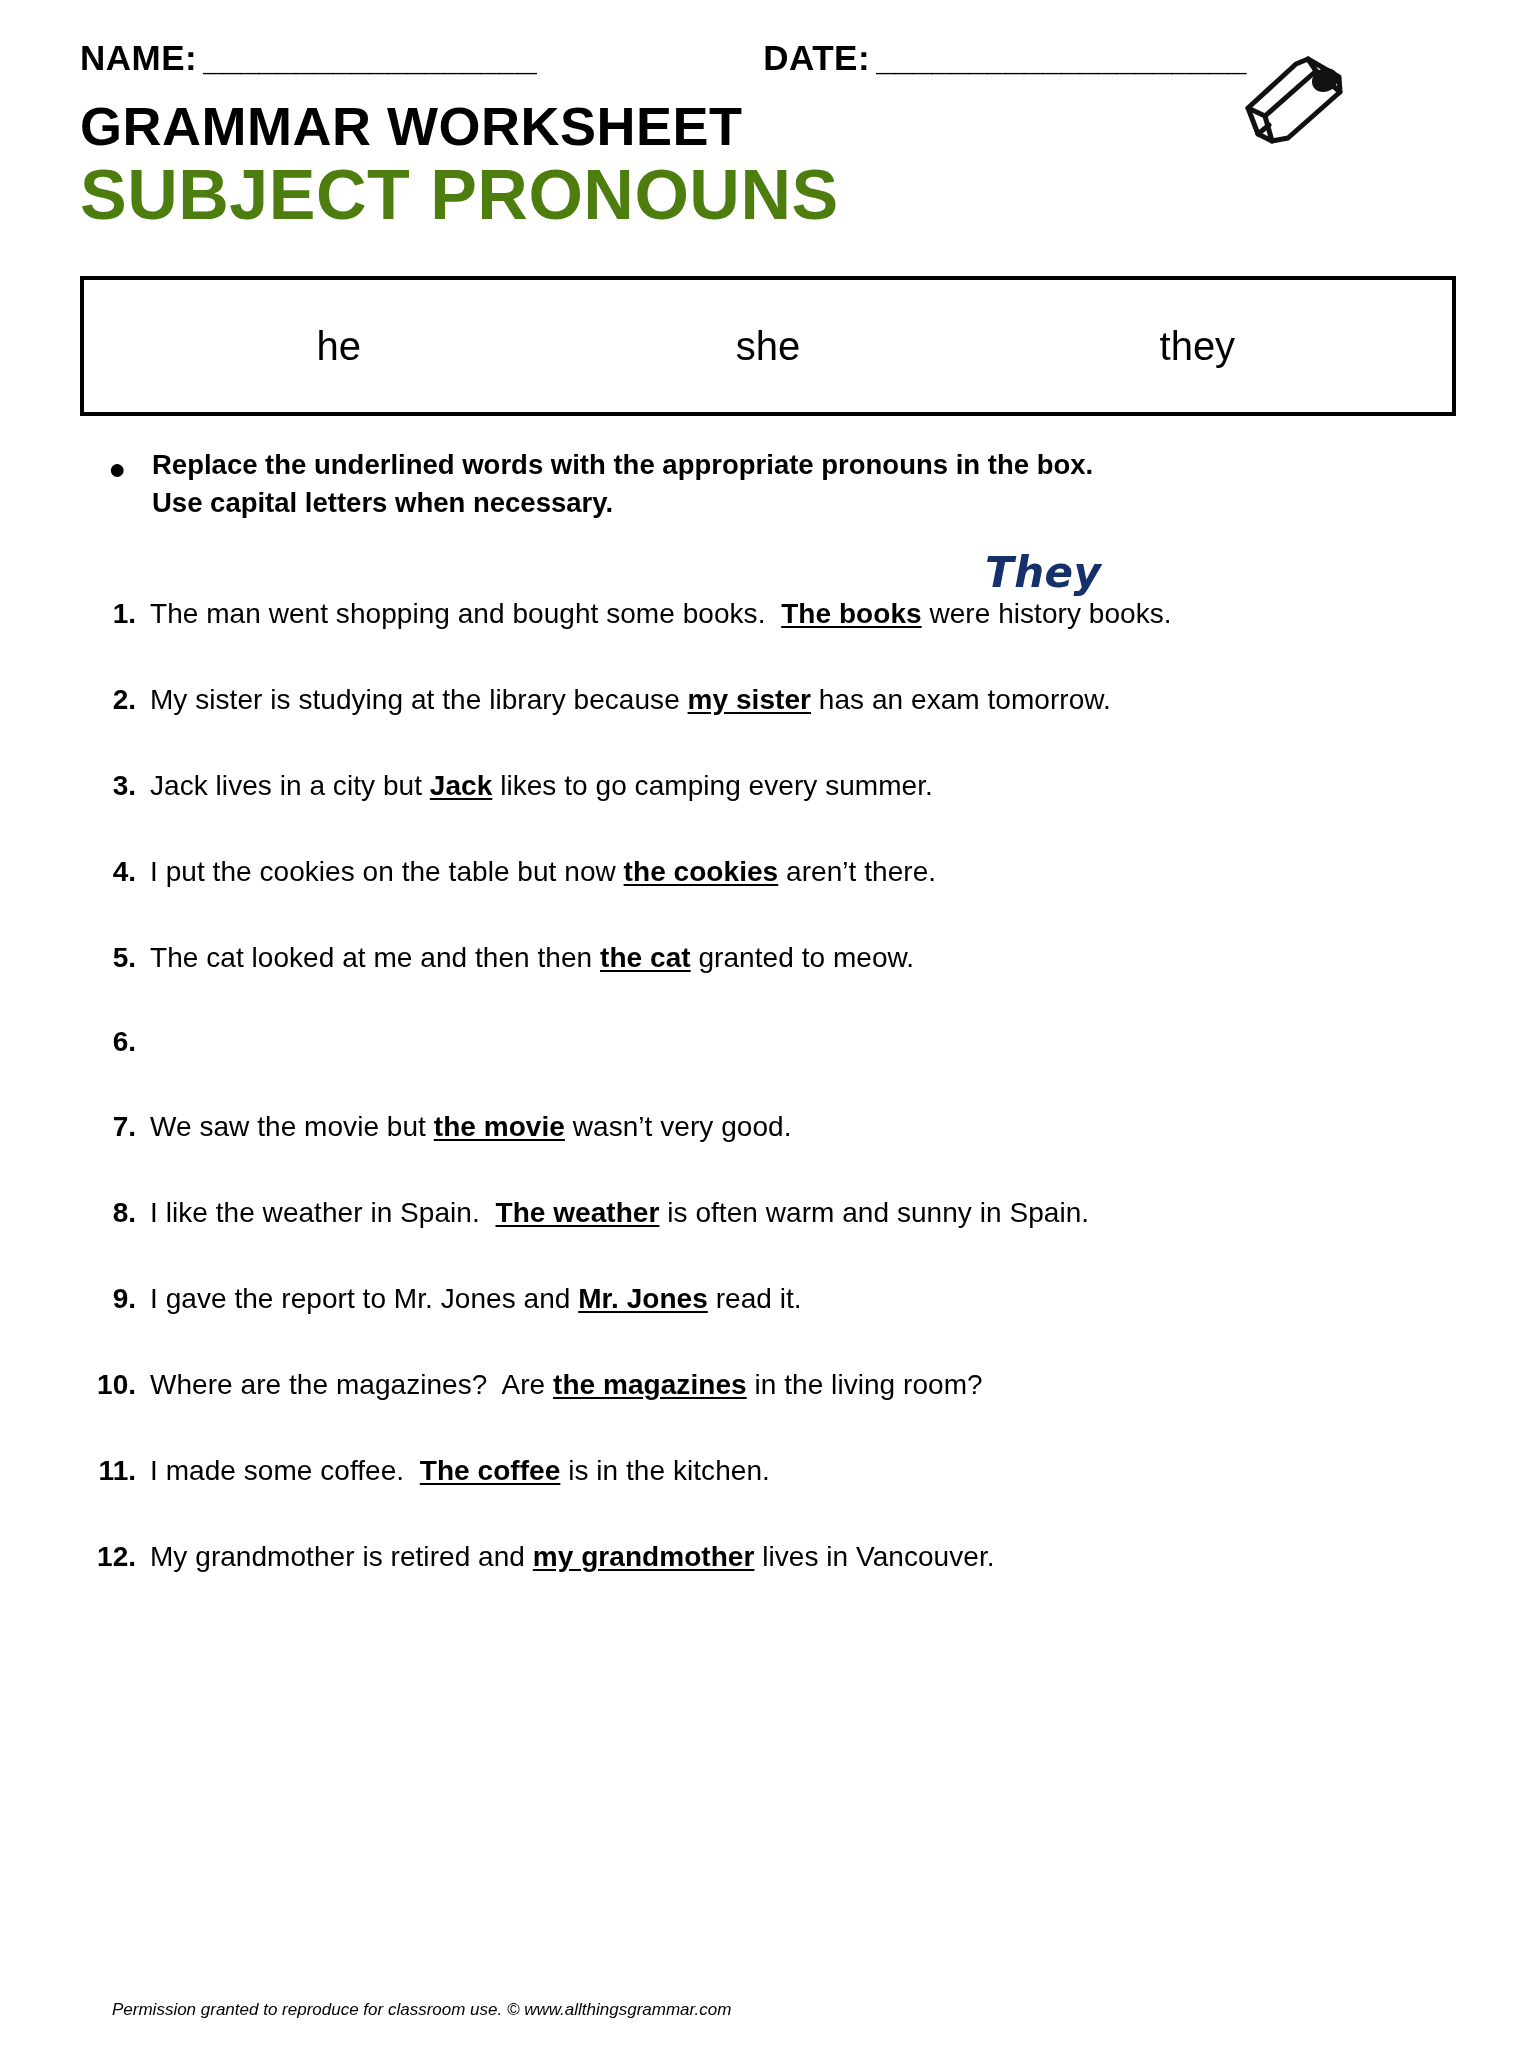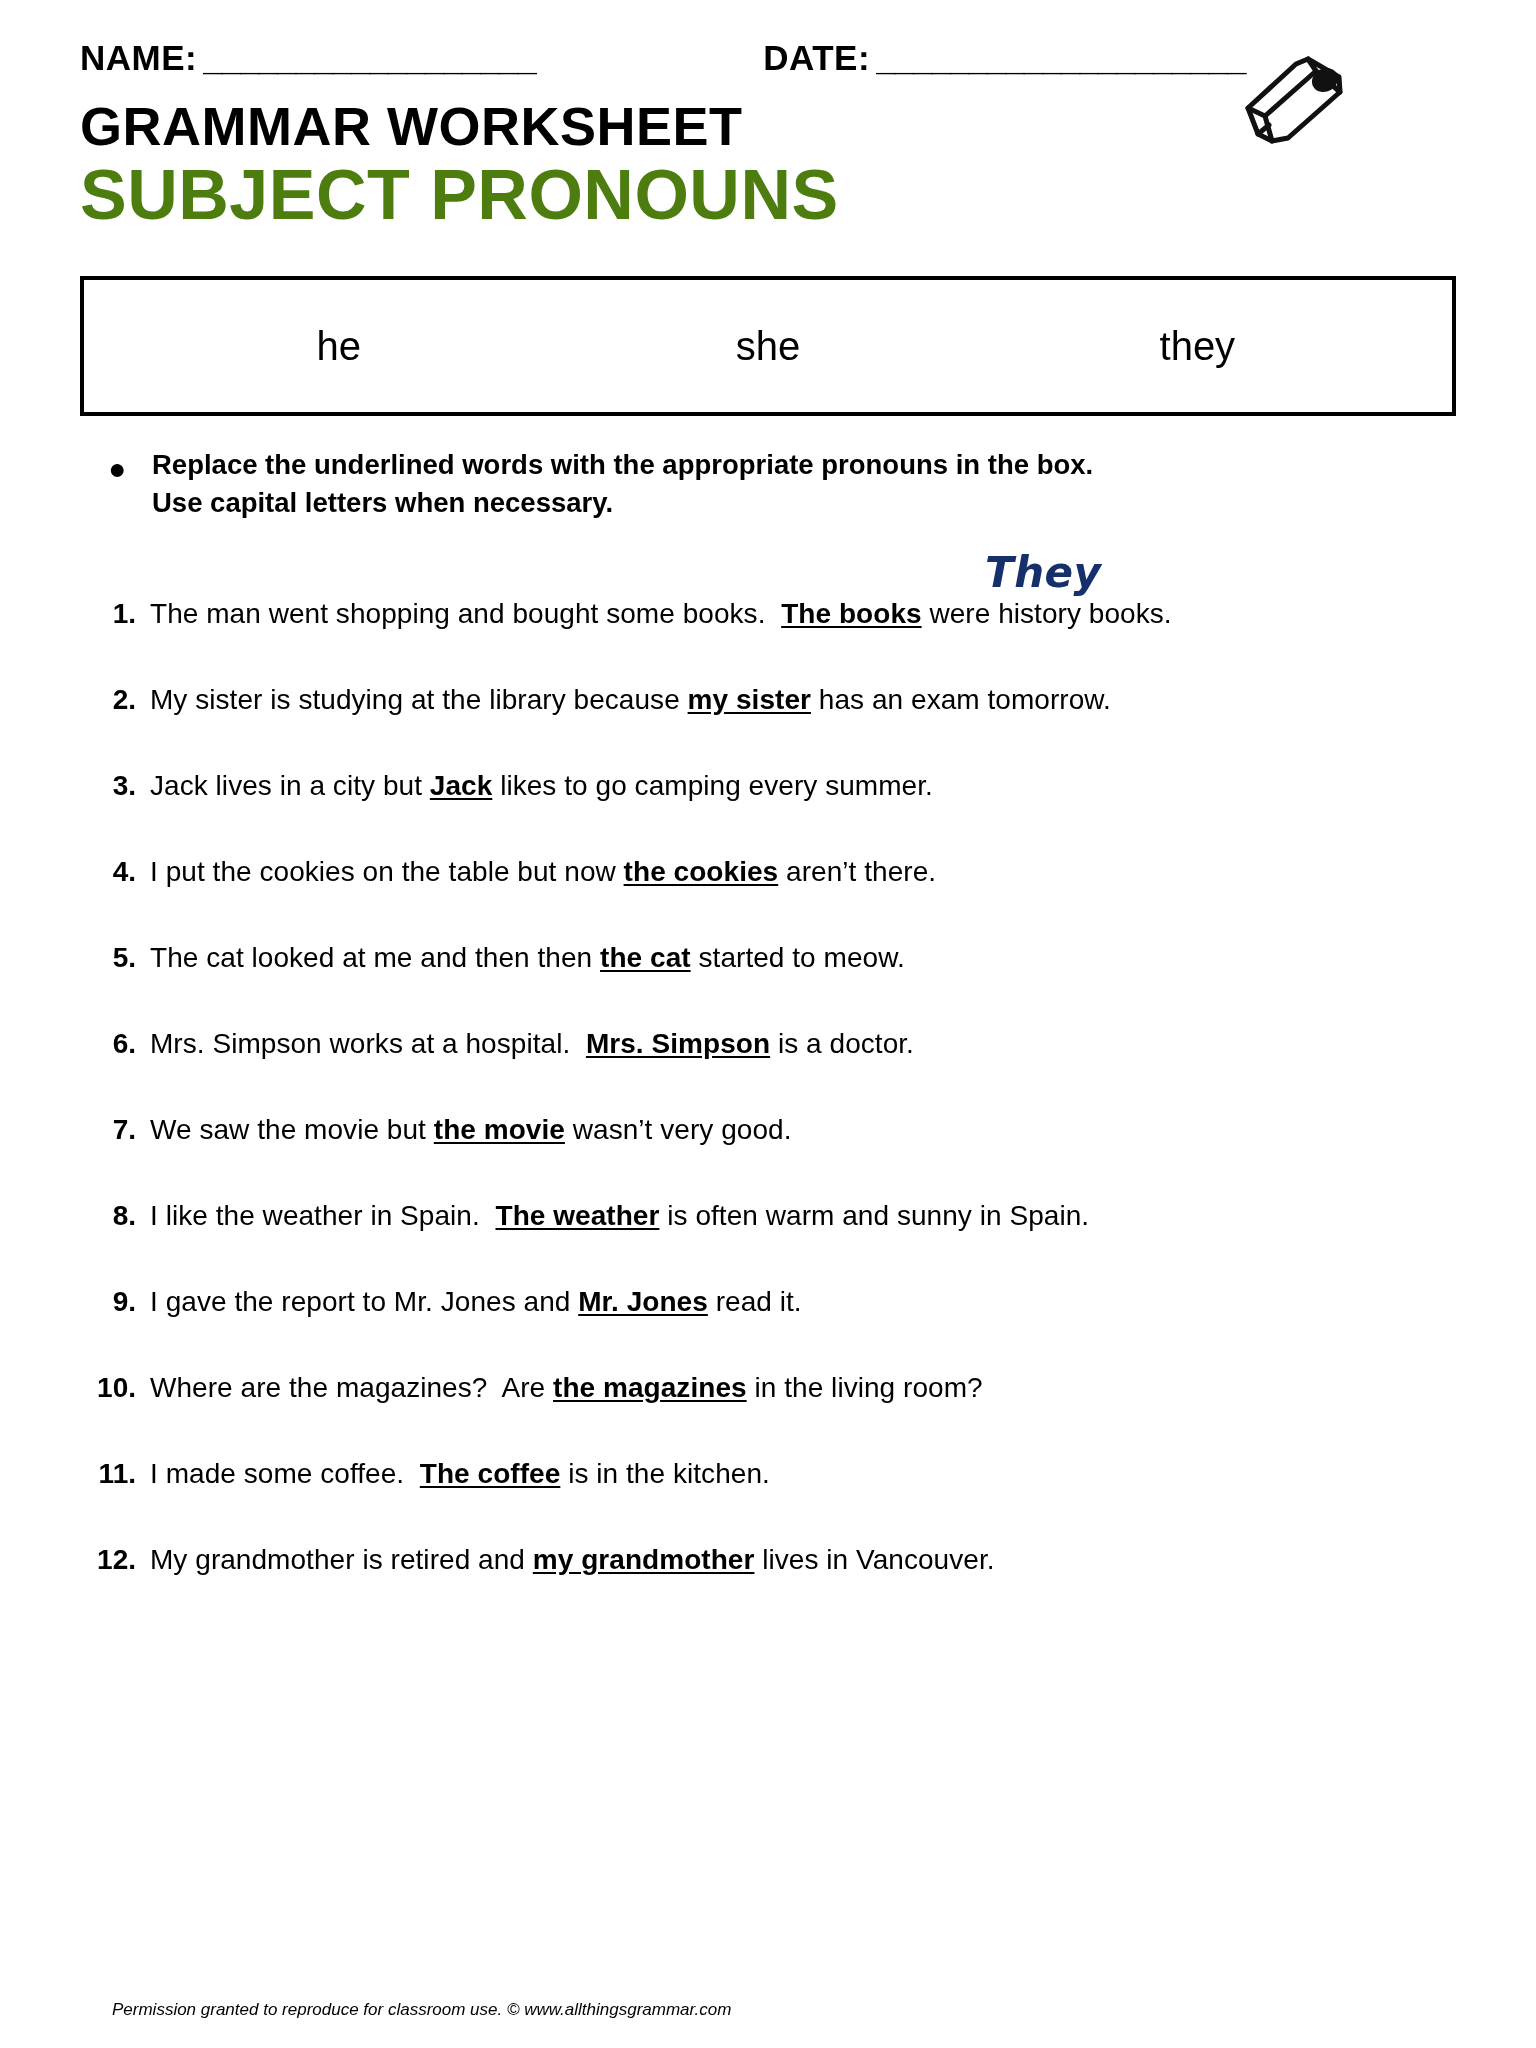--- a/index.html
+++ b/index.html
@@ -235,25 +235,24 @@
       <div class="q-row">
         <span class="q-num">3.</span>
         <span class="q-text"><span>Jack lives in a city but </span><b>Jack</b><span> likes to go camping every summer.</span></span>
       </div>
       <div class="q-row">
         <span class="q-num">4.</span>
         <span class="q-text"><span>I put the cookies on the table but now </span><b>the cookies</b><span> aren’t there.</span></span>
       </div>
       <div class="q-row">
         <span class="q-num">5.</span>
-        <span class="q-text"><span>The cat looked at me and then then </span><b>the cat</b><span> started to meow.</span></span>
+        <span class="q-text"><span>The cat looked at me and then then </span><b>the cat</b><span> granted to meow.</span></span>
       </div>
       <div class="q-row">
         <span class="q-num">6.</span>
-        <span class="q-text"><span>Mrs. Simpson works at a hospital.&nbsp; </span><b>Mrs. Simpson</b><span> is a doctor.</span></span>
       </div>
       <div class="q-row">
         <span class="q-num">7.</span>
         <span class="q-text"><span>We saw the movie but </span><b>the movie</b><span> wasn’t very good.</span></span>
       </div>
       <div class="q-row">
         <span class="q-num">8.</span>
         <span class="q-text"><span>I like the weather in Spain.&nbsp; </span><b>The weather</b><span> is often warm and sunny in Spain.</span></span>
       </div>
       <div class="q-row">

